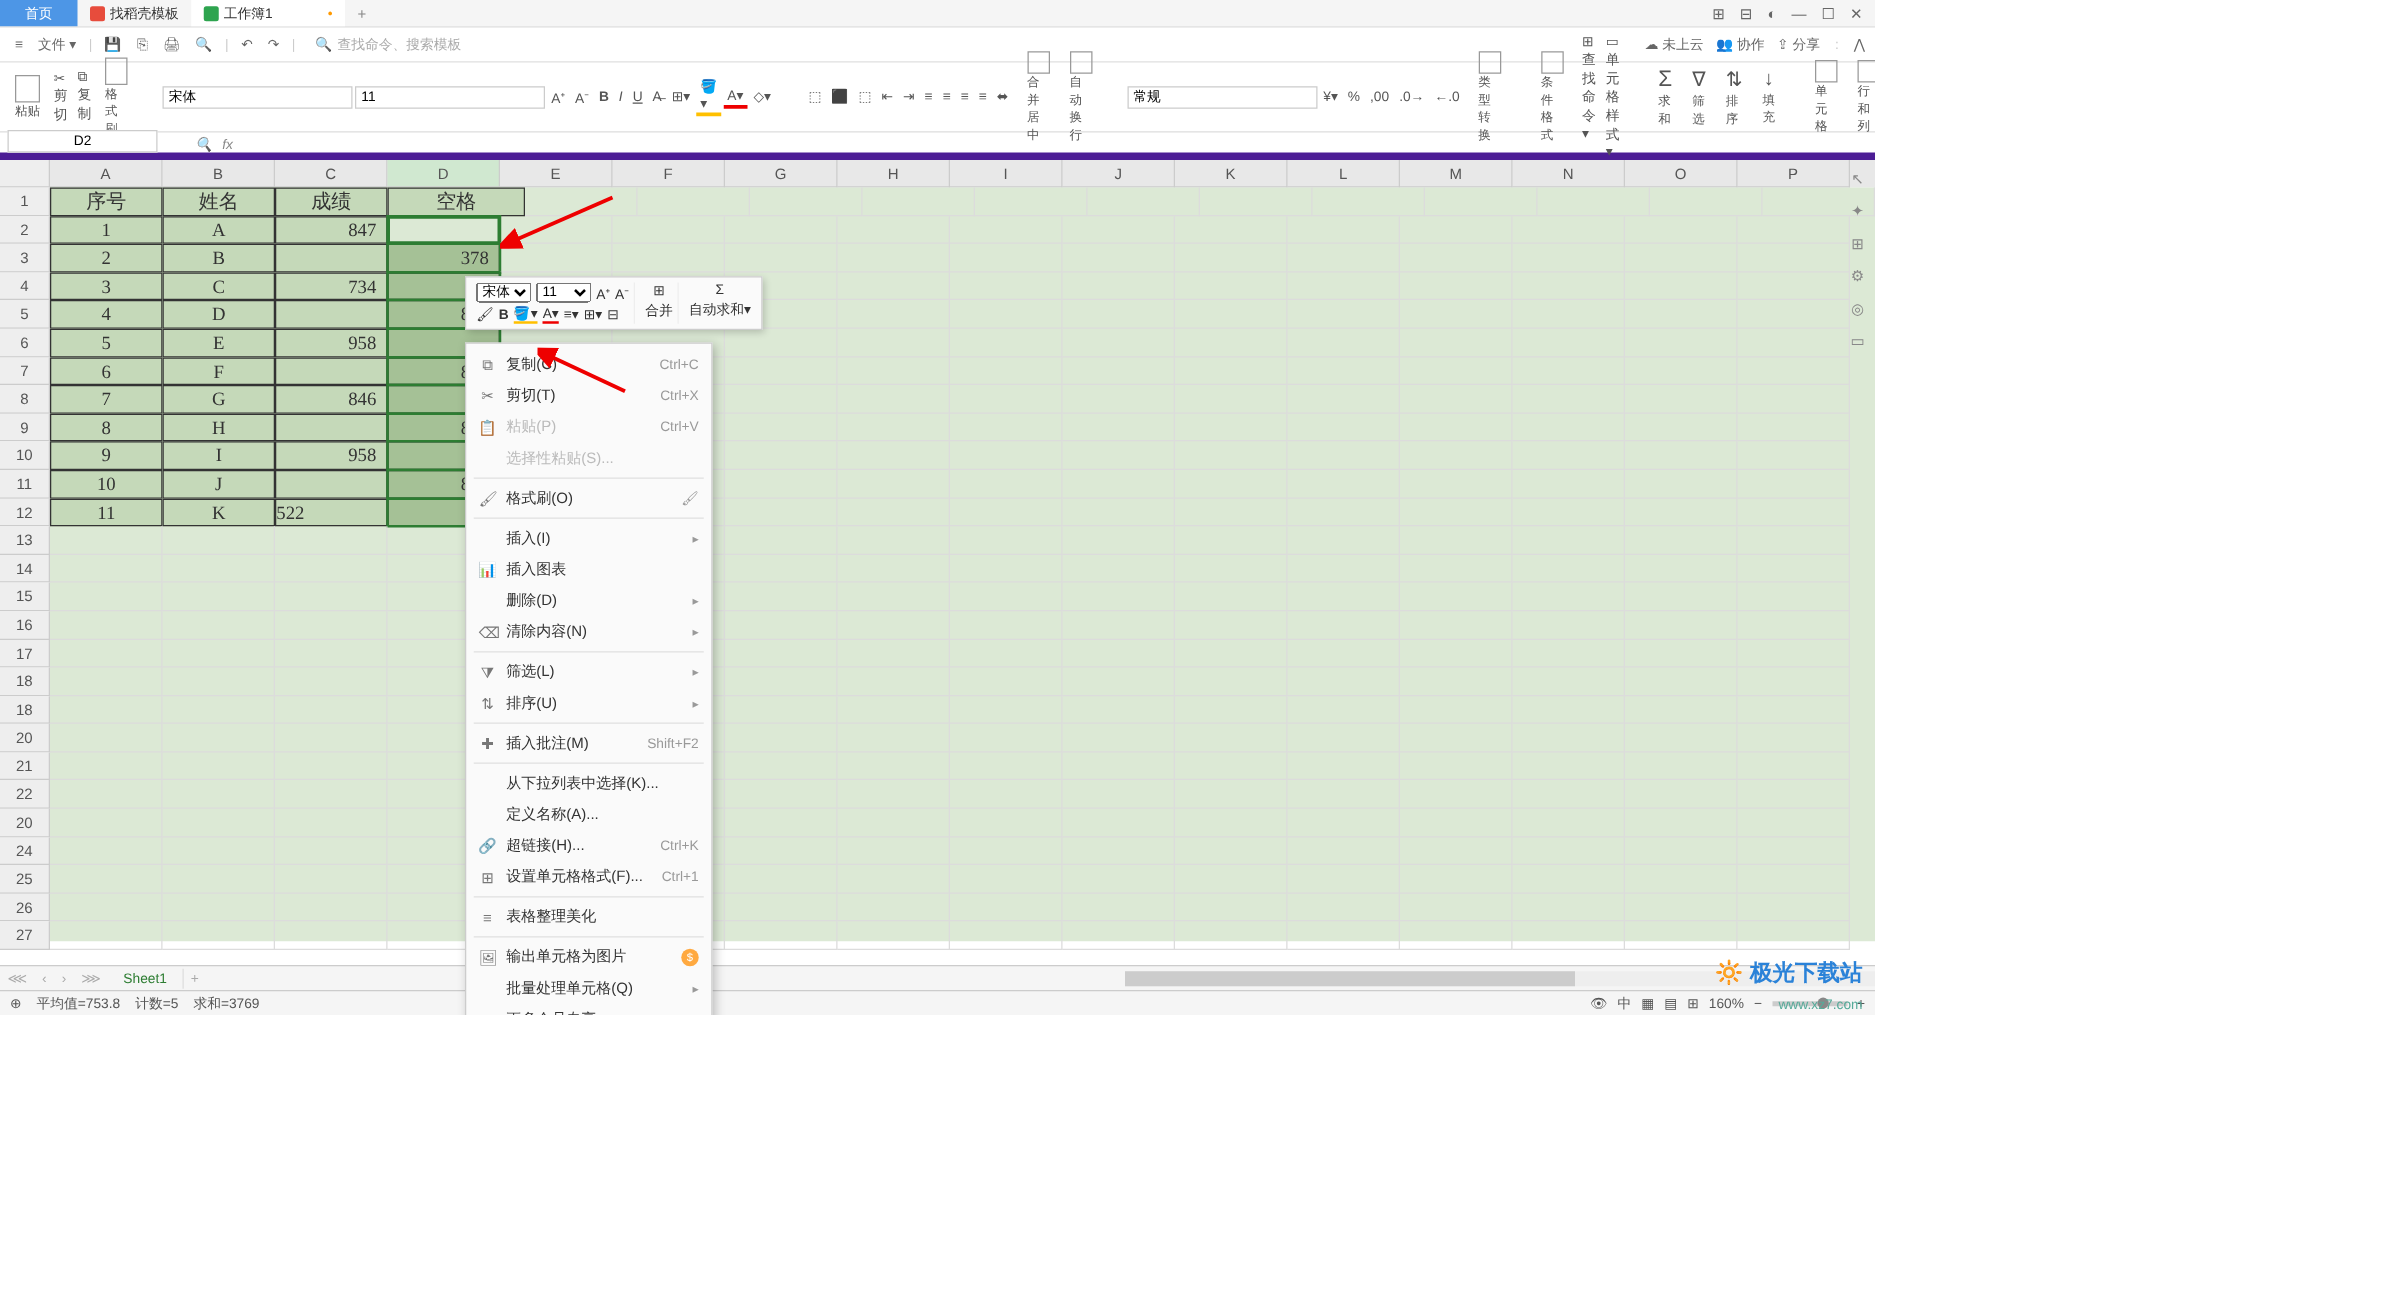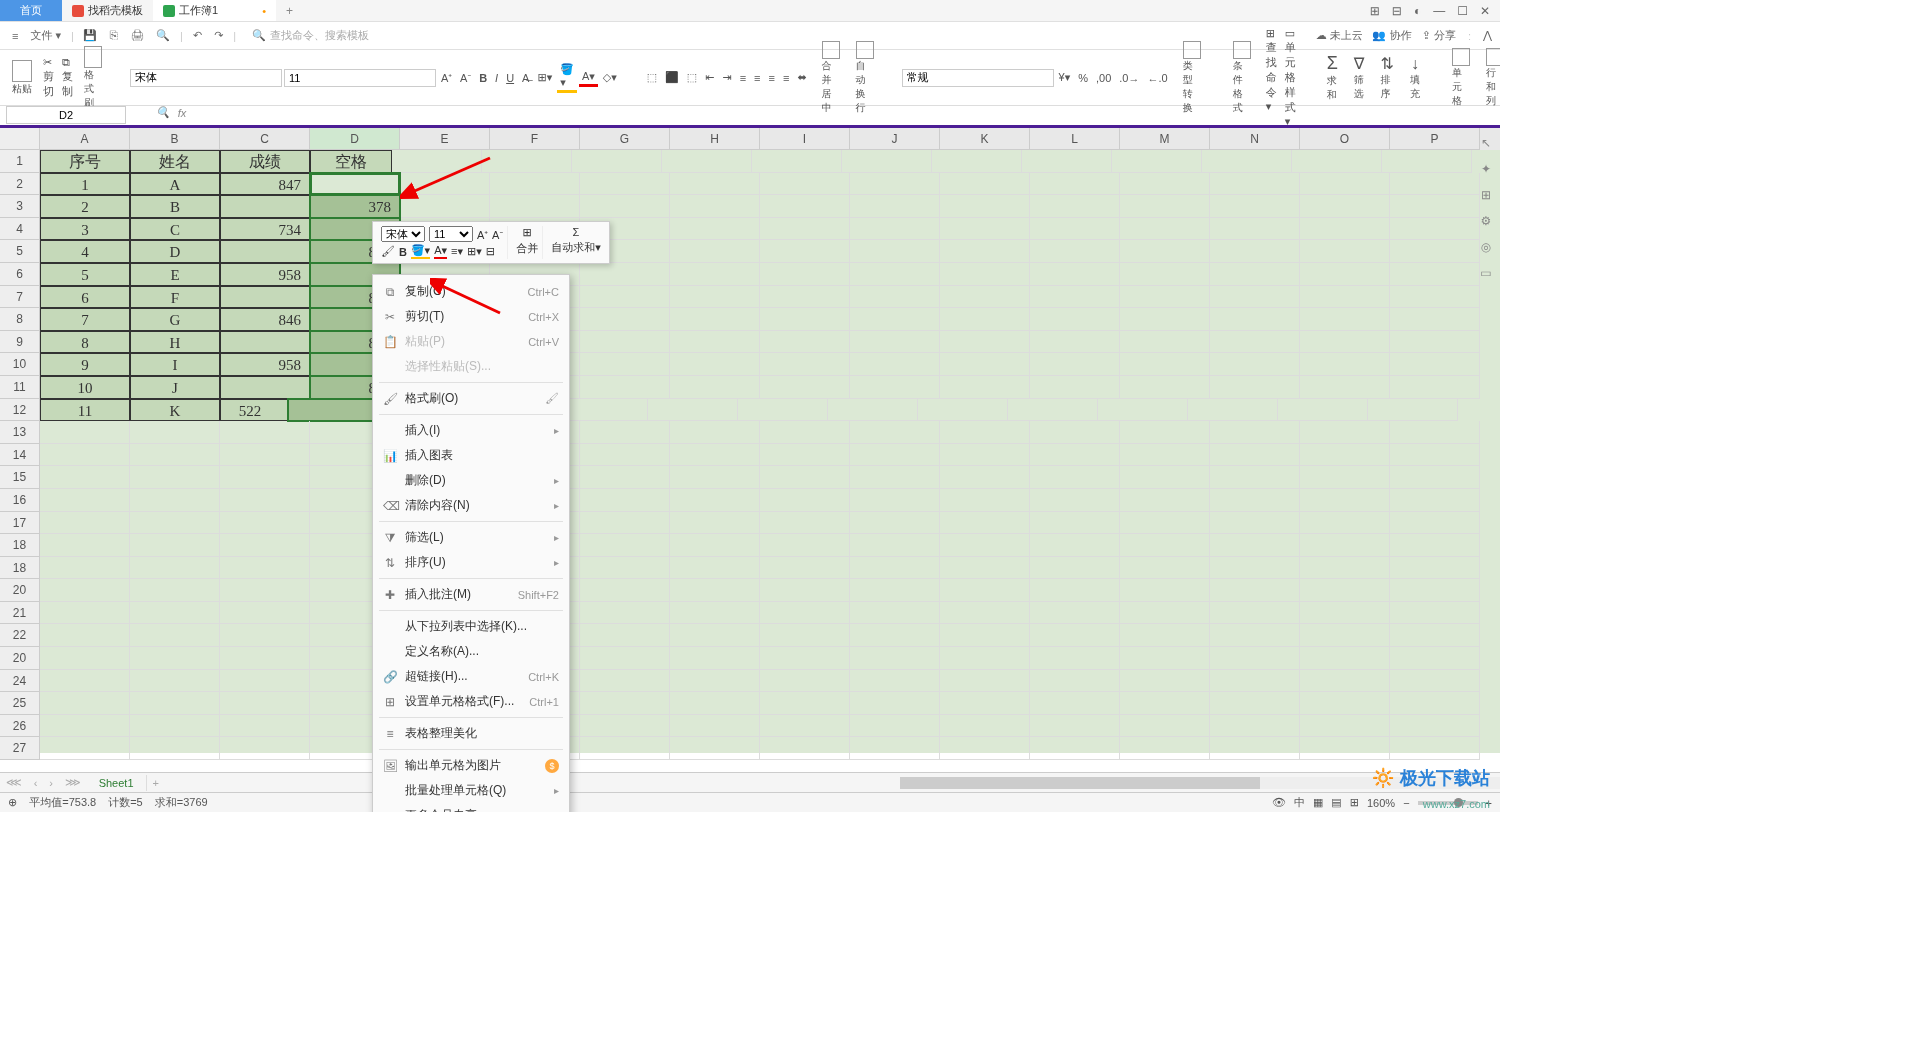--- a/index.html
+++ b/index.html
@@ -23,21 +23,21 @@
 
 .ribbon { height: 56px; display: flex; align-items: center; padding: 0 8px; border-bottom: 1px solid #ddd; gap: 8px; font-size: 11px; color: #555; }
 .ribbon .sep-v { width: 1px; height: 40px; background: #e0e0e0; margin: 0 4px; }
 .ribbon-group { display: flex; align-items: center; gap: 4px; }
 .ribbon-col { display: flex; gap: 2px; }
 .ribbon-row { display: flex; align-items: center; gap: 2px; }
 .rbtn { display: flex; flex-direction: column; align-items: center; padding: 2px 4px; font-size: 10px; }
 .rbtn-sm { padding: 1px 3px; font-size: 11px; }
 .font-select { border: 1px solid #ccc; height: 18px; font-size: 11px; padding: 0 4px; min-width: 60px; }
 
-.formula-bar { height: 22px; display: flex; align-items: flex-start; border-bottom: 3px solid #4c1d95; }
+.formula-bar { height: 22px; display: flex; align-items: flex-end; border-bottom: 6px solid #4c1d95; }
 .name-box { width: 120px; border: 1px solid #ccc; height: 18px; margin-left: 6px; text-align: center; font-size: 11px; }
 .fx { margin-left: 30px; color: #888; font-style: italic; font-size: 11px; display: flex; gap: 8px; align-items: center; }
 
 .grid-container { position: relative; height: 625px; }
 .col-headers { display: flex; height: 22px; background: #e8e8e8; }
 .corner { width: 40px; border-right: 1px solid #ccc; border-bottom: 1px solid #ccc; background: #eee; }
 .col-h { border-right: 1px solid #ccc; border-bottom: 1px solid #ccc; text-align: center; font-size: 12px; color: #555; line-height: 22px; }
 .col-h.sel { background: #d0e8d0; }
 .row-headers { position: absolute; left: 0; top: 22px; width: 40px; }
 .row-h { height: 22.6px; border-right: 1px solid #ccc; border-bottom: 1px solid #ccc; background: #eee; text-align: center; font-size: 12px; color: #555; line-height: 22.6px; }
@@ -316,21 +316,21 @@
       <div class="row-h">24</div>
       <div class="row-h">25</div>
       <div class="row-h">26</div>
       <div class="row-h">27</div>
     </div>
   <div class="sheet" id="sheet">
       <div class="sheet-row">
         <div class="cell tbl-head" style="width: 90px;">序号</div>
         <div class="cell tbl-head" style="width: 90px;">姓名</div>
         <div class="cell tbl-head" style="width: 90px;">成绩</div>
-        <div class="cell tbl-head" style="width: 82px;">空格</div>
+        <div class="cell tbl-head" style="width: 110px;">空格</div>
         <div class="cell" style="width: 90px;"></div>
         <div class="cell" style="width: 90px;"></div>
         <div class="cell" style="width: 90px;"></div>
         <div class="cell" style="width: 90px;"></div>
         <div class="cell" style="width: 90px;"></div>
         <div class="cell" style="width: 90px;"></div>
         <div class="cell" style="width: 90px;"></div>
         <div class="cell" style="width: 90px;"></div>
         <div class="cell" style="width: 90px;"></div>
         <div class="cell" style="width: 90px;"></div>
@@ -513,21 +513,21 @@
         <div class="cell" style="width: 90px;"></div>
         <div class="cell" style="width: 90px;"></div>
         <div class="cell" style="width: 90px;"></div>
         <div class="cell" style="width: 90px;"></div>
         <div class="cell" style="width: 90px;"></div>
         <div class="cell" style="width: 90px;"></div>
       </div>
       <div class="sheet-row">
         <div class="cell tbl-cell" style="width: 90px;">11</div>
         <div class="cell tbl-cell" style="width: 90px;">K</div>
-        <div class="cell tbl-cell" style="width: 68px; text-align: center; padding-right: 8px;">522</div>
+        <div class="cell tbl-cell" style="width: 90px; text-align: left; padding-right: 8px;">522</div>
         <div class="cell tbl-cell sel-range sel-outline" style="width: 90px; text-align: right; padding-right: 8px;"></div>
         <div class="cell" style="width: 90px;"></div>
         <div class="cell" style="width: 90px;"></div>
         <div class="cell" style="width: 90px;"></div>
         <div class="cell" style="width: 90px;"></div>
         <div class="cell" style="width: 90px;"></div>
         <div class="cell" style="width: 90px;"></div>
         <div class="cell" style="width: 90px;"></div>
         <div class="cell" style="width: 90px;"></div>
         <div class="cell" style="width: 90px;"></div>

